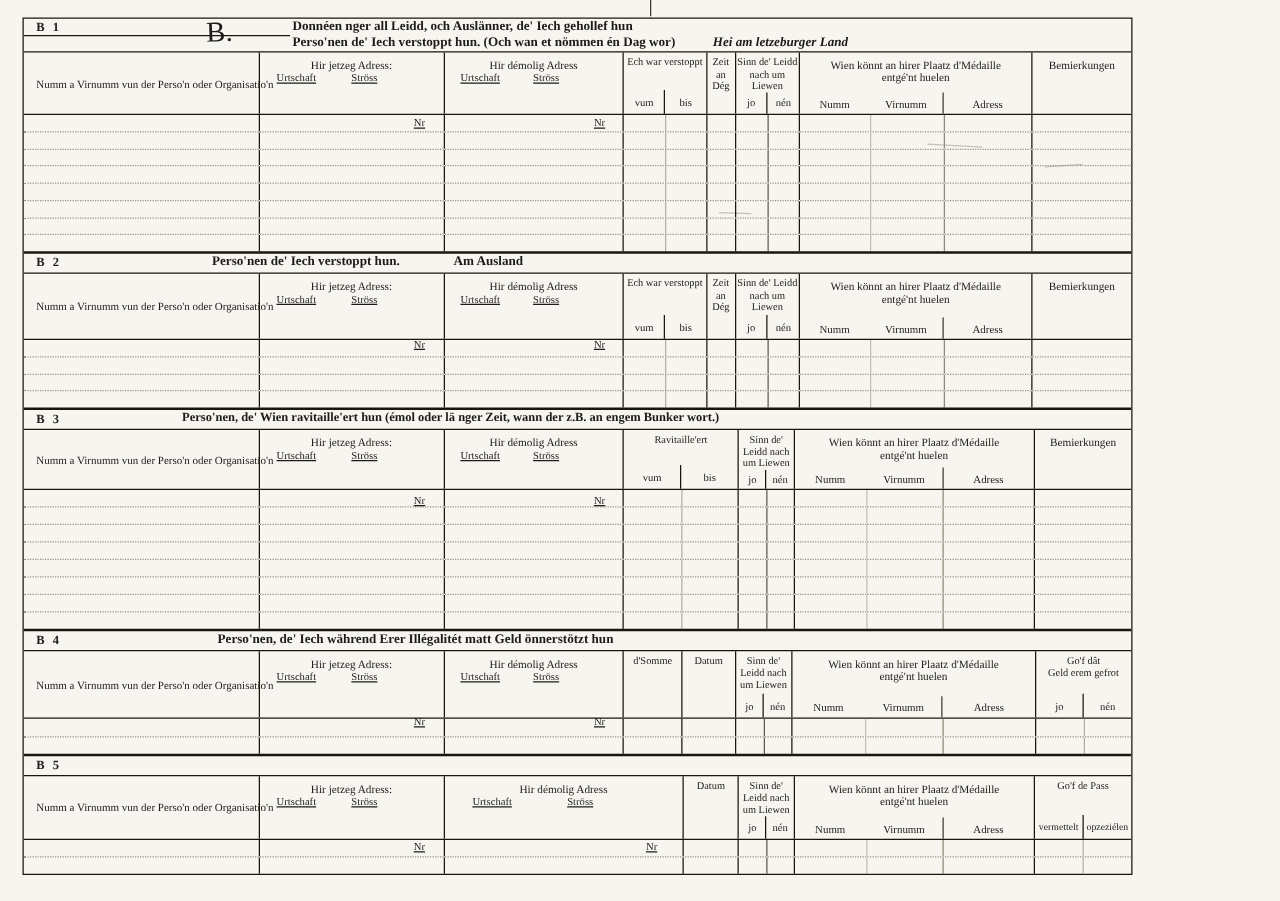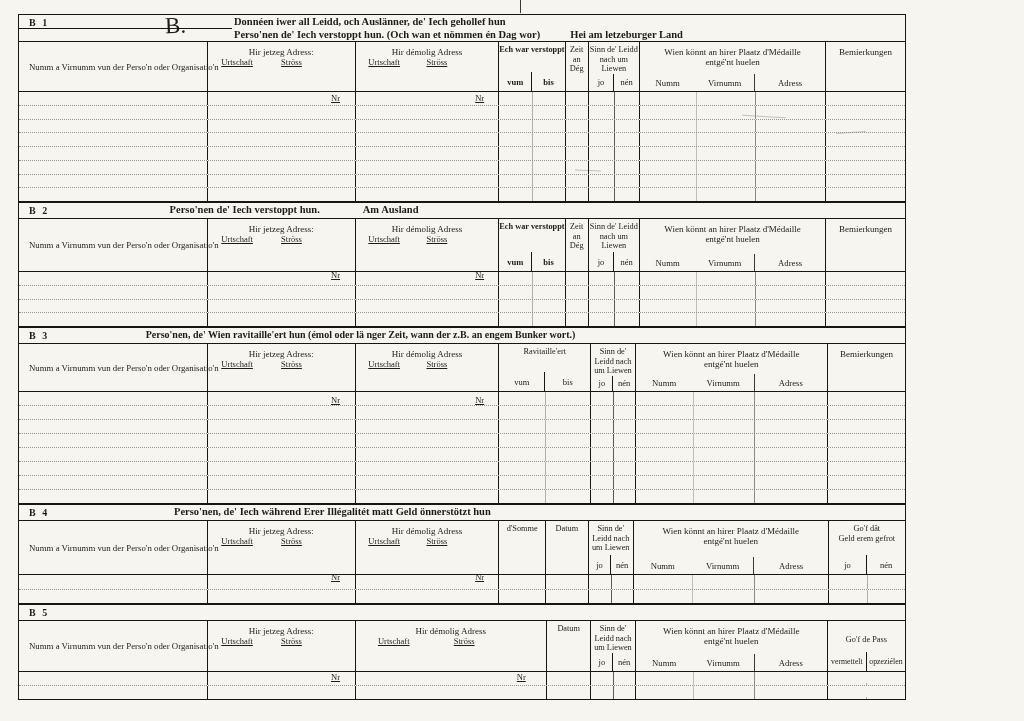--- a/index.html
+++ b/index.html
@@ -15,21 +15,21 @@
   }
   .sec{position:relative;}
   .sec + .sec{border-top:2.2px solid #18170f;}
   
   .trow{position:relative;font-weight:bold;height:15px;}
   .b1 .trow{height:26px;}
   .sid{position:absolute;left:10px;top:2px;font-size:10px;letter-spacing:2px;white-space:nowrap;}
   .bigb{position:absolute;left:146px;top:-2px;font-size:23px;font-weight:400;transform:rotate(-2deg);z-index:2;}
   .b1u{position:absolute;left:0;top:13px;width:213px;border-bottom:1.3px solid #18170f;}
   .ttext{position:absolute;left:215px;top:1px;font-size:10.5px;line-height:12.5px;white-space:nowrap;}
-  .tright{margin-left:30px;}
+  .tright{margin-left:30px;font-style:italic;}
   .tt{position:absolute;top:1px;font-size:10.5px;white-space:nowrap;}
   .t-b2{left:17%;} .t-b2r{left:38.8%;}
   .t-b3{left:14.3%;font-size:10px;} .t-b3b{left:57.6%;font-size:10px;}
   .t-b4{left:17.5%;} .t-b5{left:19.5%;}
   
   .hdr{display:flex;border-top:1.6px solid #18170f;box-sizing:border-box;}
   .b1 .hdr{height:50px;} .b2 .hdr{height:53px;} .b3 .hdr{height:48px;}
   .b4 .hdr{height:54px;} .b5 .hdr{height:51px;}
   .cell{position:relative;display:flex;flex-direction:column;box-sizing:border-box;
         border-right:1.6px solid #18170f;}
@@ -57,25 +57,25 @@
   .row:last-child{border-bottom:none;}
   .bc{position:relative;box-sizing:border-box;border-right:1.6px solid #18170f;}
   .bc:last-child{border-right:none;}
   .s2::after,.s2d::after,.wsp::before,.wsp::after{content:"";position:absolute;top:0;bottom:0;}
   .s2::after{left:50%;border-left:1px solid #b3afa2;}
   .s2d::after{left:50%;border-left:1.1px solid #5d5a4f;}
   .wsp::before{left:30%;border-left:1px solid #c2beb1;}
   .wsp::after{left:62%;border-left:1px solid #8d897c;}
   
   .w-name{width:21.3%;} .w-jet{width:16.7%;} .w-dem{width:16.2%;}
-  .w-verst{width:7.5%;font-weight:bold;} .w-zeit{width:2.6%;} .w-sinn{width:5.8%;}
+  .w-verst{width:7.5%;} .w-zeit{width:2.6%;} .w-sinn{width:5.8%;}
   .w-wien{width:21.0%;} .w-bem{width:8.9%;}
   .w-rav{width:10.4%;} .w-sinn3{width:5.0%;} .w-wien3{width:21.7%;} .w-bem3{width:8.7%;}
   .w-som{width:5.3%;align-items:center;} .w-dat{width:4.8%;} .w-sinn4{width:5.1%;} .w-wien4{width:22.0%;} .w-gof4{width:8.6%;}
-  .w-dem5{width:21.6%;} .w-dat5{width:5.0%;} .w-sinn5{width:5.0%;} .w-wien5{width:21.7%;} .w-gof5{width:8.7%;margin-top:11px;}
+  .w-dem5{width:21.6%;} .w-dat5{width:5.0%;} .w-sinn5{width:5.0%;} .w-wien5{width:21.7%;} .w-gof5{width:8.7%;}
   
   .stray{position:absolute;left:520px;top:0;height:13px;border-left:1.6px solid #3a382f;}
   .art{position:absolute;border-top:1px solid rgba(60,58,48,.28);}
   .a1{left:742px;top:116px;width:44px;transform:rotate(3deg);}
   .a2{left:836px;top:132px;width:30px;transform:rotate(-4deg);}
   .a3{left:575px;top:170px;width:26px;transform:rotate(2deg);}
 </style>
 </head>
 <body>
 
@@ -85,21 +85,21 @@
 <div class="art a3"></div>
 
 <div class="tbl">
 
   <div class="sec b1">
     <div class="trow">
       <span class="sid">B 1</span>
       <span class="b1u"></span>
       <span class="bigb">B.</span>
       <div class="ttext">
-        <div>Donnéen iwer all Leidd, och Auslänner, de' Iech gehollef hun</div>
+        <div>Donnéen nger all Leidd, och Auslänner, de' Iech gehollef hun</div>
         <div><span>Perso'nen de' Iech verstoppt hun. (Och wan et nömmen én Dag wor)</span><span class="tright">Hei am letzeburger Land</span></div>
       </div>
     </div>
     <div class="hdr">
       <div class="cell w-name">
         <div class="nlbl">Numm a Virnumm vun der Perso'n oder Organisatio'n</div>
       </div>
       <div class="cell w-jet">
         <div class="top">Hir jetzeg Adress:</div>
         <div class="sub3">

